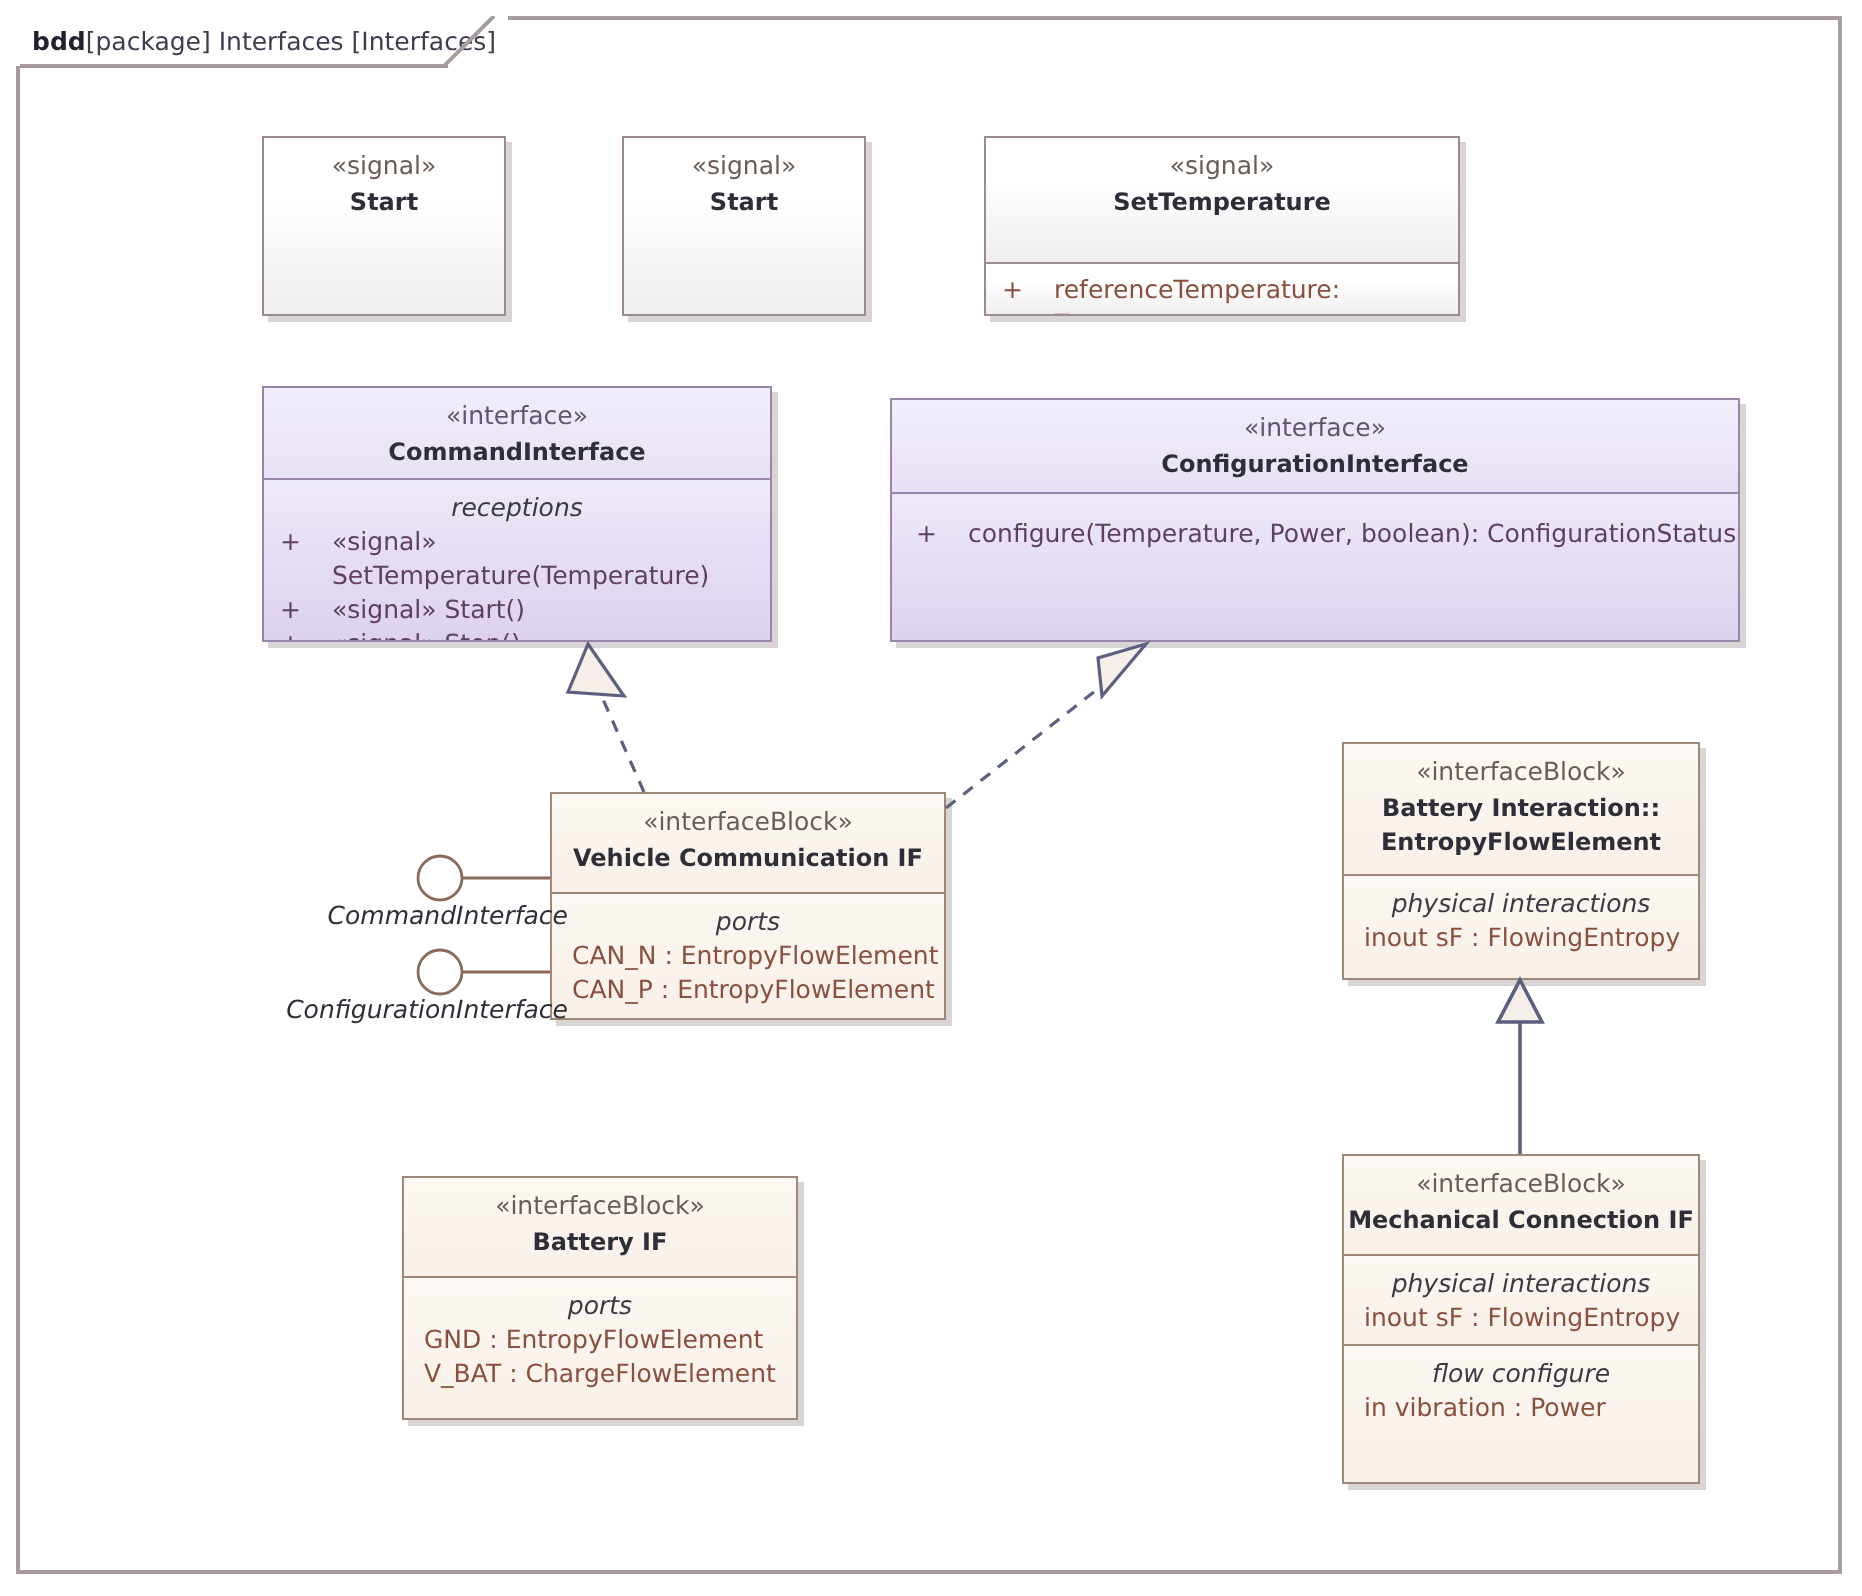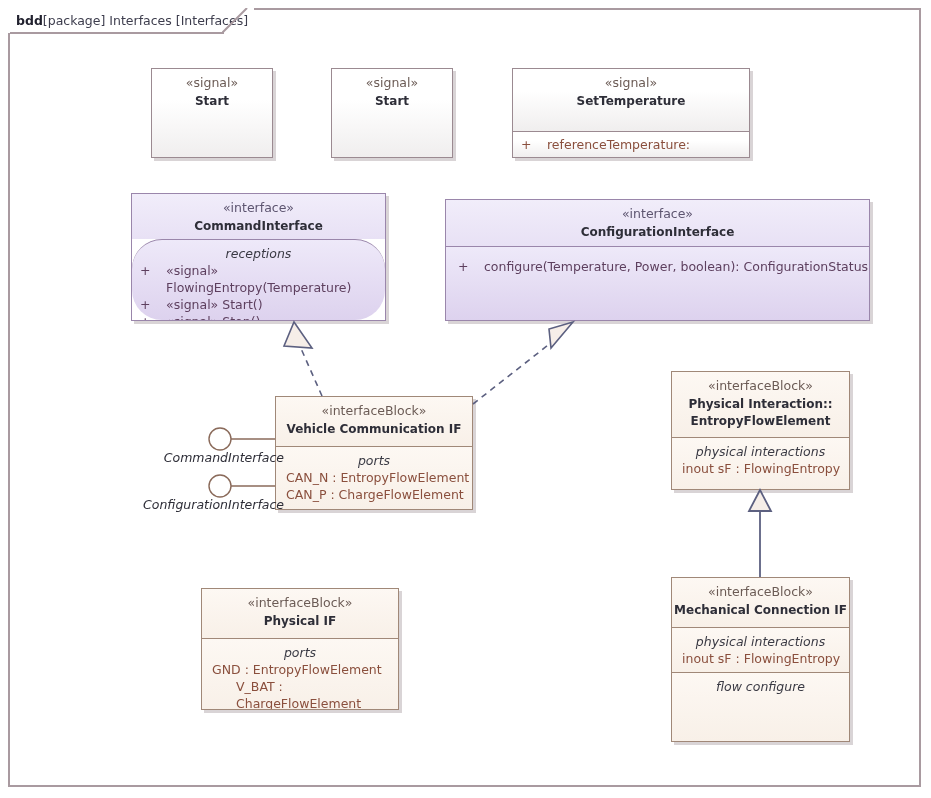--- a/index.html
+++ b/index.html
@@ -71,21 +71,21 @@
     overflow: hidden;
   }
   .cmp {
     box-sizing: border-box;
     position: relative;
   }
   .cmp + .cmp { border-top: 1px solid #9b8a91; }
 
   
   .sig .cmp { background: linear-gradient(to bottom, #ffffff 0%, #ffffff 35%, #f0eeee 100%); }
-  .sig { border-color: #9b8a91; margin-left: 20px; }
+  .sig { border-color: #9b8a91; }
 
   
   .iface { border-color: #9a86ab; }
   .iface .cmp-head { background: linear-gradient(to bottom, #f1edfa 0%, #e8e1f5 100%); }
   .iface .cmp-body { background: linear-gradient(to bottom, #eee9f9 0%, #ddd2ee 100%); }
   .iface .cmp + .cmp { border-top: 1px solid #9a86ab; }
 
   
   .ifblock { border-color: #a08878; }
   .ifblock .cmp { background: linear-gradient(to bottom, #fdf8f3 0%, #f8f0e8 100%); }
@@ -188,25 +188,25 @@
         <span class="txt">referenceTemperature: Temperature</span>
       </div>
     </div>
   </div>
 
   <div class="block iface" style="left:131px; top:193px; width:255px; height:128px;">
     <div class="cmp cmp-head" style="height:45px;">
       <div class="stereo">«interface»</div>
       <div class="bname">CommandInterface</div>
     </div>
-    <div class="cmp cmp-body" style="height:81px;border-radius:30px;">
+    <div class="cmp cmp-body" style="height:81px;">
       <div class="cmp-title">receptions</div>
       <div class="feat">
         <span class="vis">+</span>
-        <span class="txt">«signal» FlowingEntropy(Temperature)</span>
+        <span class="txt">«signal» SetTemperature(Temperature)</span>
       </div>
       <div class="feat">
         <span class="vis">+</span>
         <span class="txt">«signal» Start()</span>
       </div>
       <div class="feat">
         <span class="vis">+</span>
         <span class="txt">«signal» Stop()</span>
       </div>
     </div>
@@ -229,29 +229,29 @@
     <div class="cmp" style="height:49px;">
       <div class="stereo">«interfaceBlock»</div>
       <div class="bname">Vehicle Communication IF</div>
     </div>
     <div class="cmp" style="height:65px;">
       <div class="cmp-title">ports</div>
       <div class="feat" style="padding-left:10px;">
         <span class="txt">CAN_N : EntropyFlowElement</span>
       </div>
       <div class="feat" style="padding-left:10px;">
-        <span class="txt">CAN_P : ChargeFlowElement</span>
+        <span class="txt">CAN_P : EntropyFlowElement</span>
       </div>
     </div>
   </div>
 
   <div class="block ifblock" style="left:671px; top:371px; width:179px; height:119px;">
     <div class="cmp" style="height:65px;">
       <div class="stereo">«interfaceBlock»</div>
-      <div class="bname">Physical Interaction::</div>
+      <div class="bname">Battery Interaction::</div>
       <div class="bname" style="padding-top:0;">EntropyFlowElement</div>
     </div>
     <div class="cmp" style="height:54px;">
       <div class="cmp-title">physical interactions</div>
       <div class="feat" style="padding-left:10px;">
         <span class="txt">inout sF : FlowingEntropy</span>
       </div>
     </div>
   </div>
 
@@ -261,34 +261,37 @@
       <div class="bname">Mechanical Connection IF</div>
     </div>
     <div class="cmp" style="height:45px;">
       <div class="cmp-title">physical interactions</div>
       <div class="feat" style="padding-left:10px;">
         <span class="txt">inout sF : FlowingEntropy</span>
       </div>
     </div>
     <div class="cmp" style="height:69px;">
       <div class="cmp-title">flow configure</div>
+      <div class="feat" style="padding-left:10px;">
+        <span class="txt">in vibration : Power</span>
+      </div>
     </div>
   </div>
 
   <div class="block ifblock" style="left:201px; top:588px; width:198px; height:122px;">
     <div class="cmp" style="height:49px;">
       <div class="stereo">«interfaceBlock»</div>
-      <div class="bname">Physical IF</div>
+      <div class="bname">Battery IF</div>
     </div>
     <div class="cmp" style="height:73px;">
       <div class="cmp-title">ports</div>
       <div class="feat" style="padding-left:10px;">
         <span class="txt">GND : EntropyFlowElement</span>
       </div>
-      <div class="feat" style="padding-left:10px;margin-left:24px;">
+      <div class="feat" style="padding-left:10px;">
         <span class="txt">V_BAT : ChargeFlowElement</span>
       </div>
     </div>
   </div>
 
   <svg class="overlay" viewBox="0 0 931 798">
      CommandInterface --&gt;
     <g>
       <line x1="322" y1="396" x2="299" y2="344" stroke="#5c6080" stroke-width="1.6" stroke-dasharray="6,5" fill="none"></line>
       <polygon points="294,322 312,348 284,346" fill="#f6eee8" stroke="#5c6080" stroke-width="1.6"></polygon>

